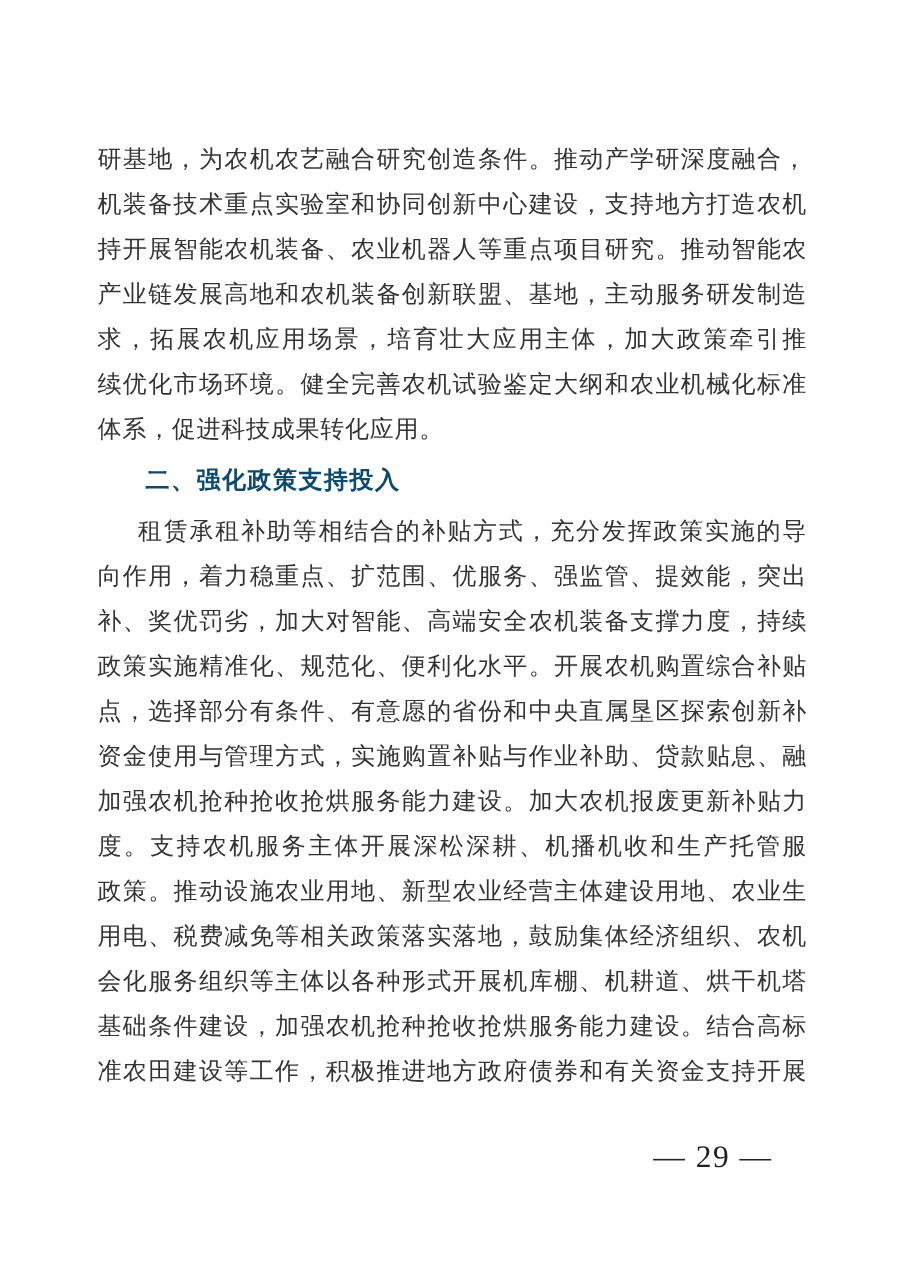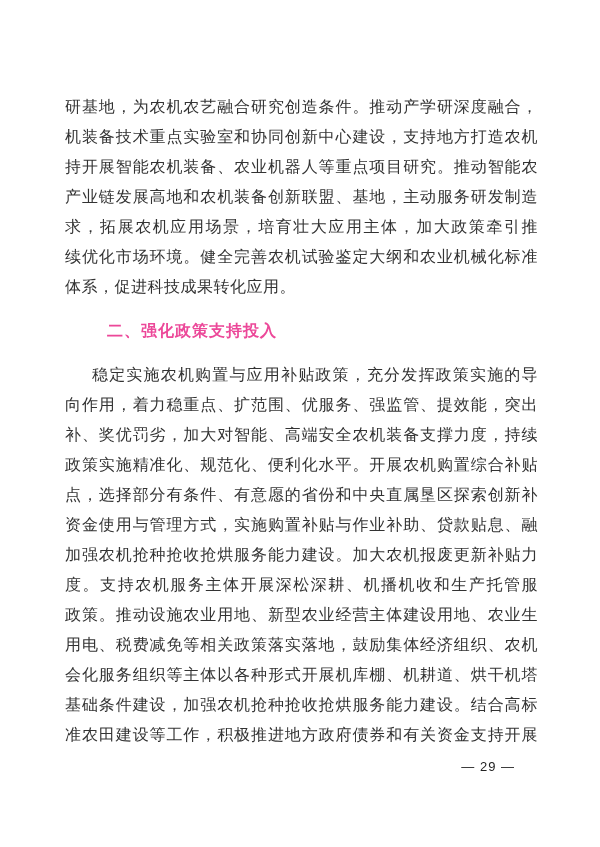--- a/index.html
+++ b/index.html
@@ -35,55 +35,55 @@
     text-align: center;
     text-align-last: left;
     font-family: Liberation Serif, serif;
   }
   .line.indent {
     text-indent: 27px;
   }
   .heading {
     height: 30px;
     line-height: 30px;
-    margin: 14px;
+    margin: 4px;
     font-size: 16px;
     font-weight: bold;
     font-family: "Liberation Sans", sans-serif;
-    color: #ec4899;
+    color: #0c4a6e;
     text-indent: 28px;
     letter-spacing: 1px;
   }
   .page-footer {
     position: absolute;
     top: 759px;
     right: 85px;
-    font-size: 13px;
+    font-size: 21px;
     letter-spacing: 1px;
     color: #222222;
-    font-family: Liberation Sans, sans-serif;
+    font-family: Liberation Serif, serif;
   }
 </style>
 </head>
 <body>
 
 <div class="page">
   <div class="text-block">
 
     <div class="line">研基地，为农机农艺融合研究创造条件。推动产学研深度融合，支</div>
     <div class="line">机装备技术重点实验室和协同创新中心建设，支持地方打造农机</div>
     <div class="line">持开展智能农机装备、农业机器人等重点项目研究。推动智能农</div>
     <div class="line">产业链发展高地和农机装备创新联盟、基地，主动服务研发制造需</div>
     <div class="line">求，拓展农机应用场景，培育壮大应用主体，加大政策牵引推动，持</div>
     <div class="line">续优化市场环境。健全完善农机试验鉴定大纲和农业机械化标准</div>
     <div class="line endline">体系，促进科技成果转化应用。</div>
 
     <h2 class="heading">二、强化政策支持投入</h2>
 
-    <div class="line indent">稳定实施农机购置与应用补贴政策，充分发挥政策实施的导</div>
+    <div class="line indent">租赁承租补助等相结合的补贴方式，充分发挥政策实施的导</div>
     <div class="line">向作用，着力稳重点、扩范围、优服务、强监管、提效能，突出优机优</div>
     <div class="line">补、奖优罚劣，加大对智能、高端安全农机装备支撑力度，持续提升</div>
     <div class="line">政策实施精准化、规范化、便利化水平。开展农机购置综合补贴试</div>
     <div class="line">点，选择部分有条件、有意愿的省份和中央直属垦区探索创新补贴</div>
     <div class="line">资金使用与管理方式，实施购置补贴与作业补助、贷款贴息、融资</div>
     <div class="line">加强农机抢种抢收抢烘服务能力建设。加大农机报废更新补贴力</div>
     <div class="line">度。支持农机服务主体开展深松深耕、机播机收和生产托管服务，</div>
     <div class="line">政策。推动设施农业用地、新型农业经营主体建设用地、农业生产</div>
     <div class="line">用电、税费减免等相关政策落实落地，鼓励集体经济组织、农机社</div>
     <div class="line">会化服务组织等主体以各种形式开展机库棚、机耕道、烘干机塔等</div>

